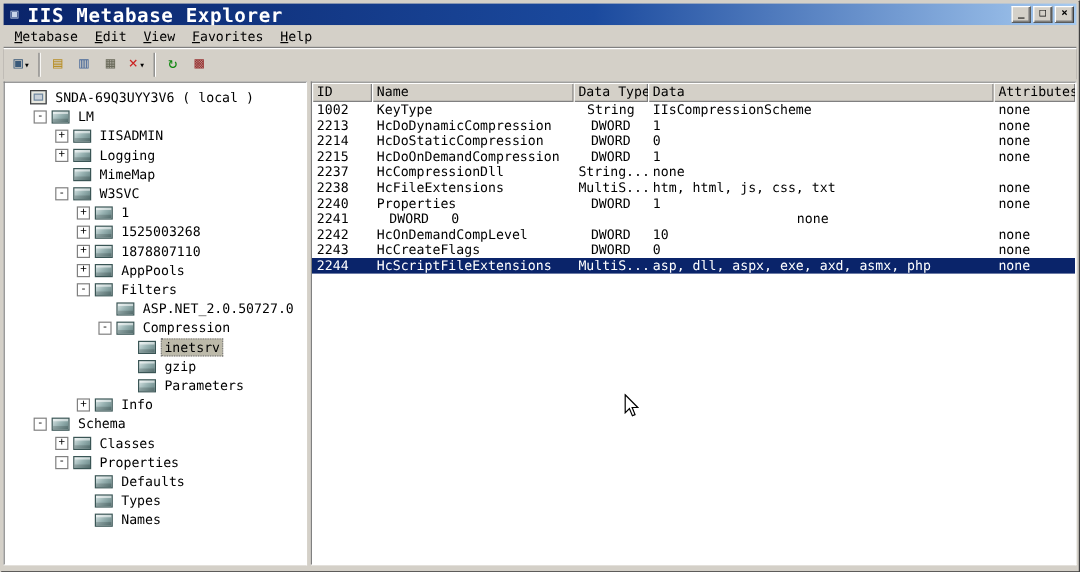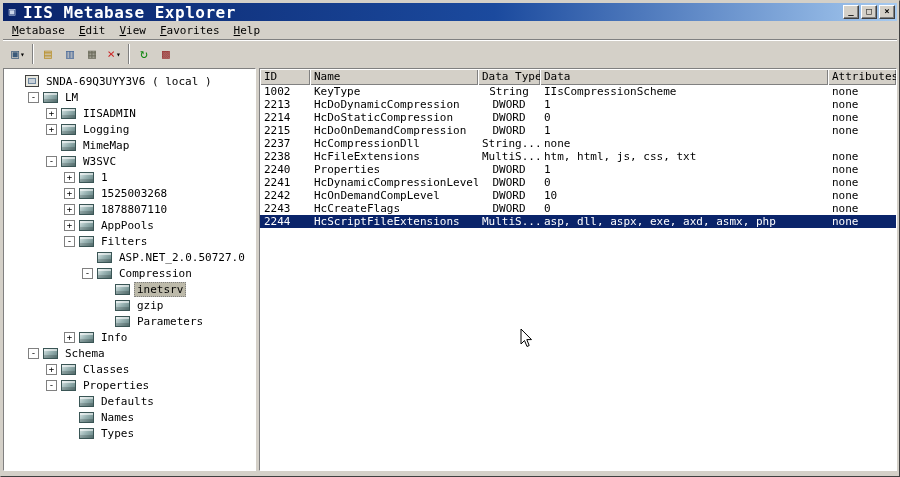--- a/index.html
+++ b/index.html
@@ -231,26 +231,26 @@
           <div class="tree-label">Properties</div>
         </div>
         <div class="tree-row" style="padding-left: 60px;">
           <div class="expand-box hidden-box"></div>
           <div class="tree-icon icon-key"></div>
           <div class="tree-label">Defaults</div>
         </div>
         <div class="tree-row" style="padding-left: 60px;">
           <div class="expand-box hidden-box"></div>
           <div class="tree-icon icon-key"></div>
+          <div class="tree-label">Types</div>
+        </div>
+        <div class="tree-row" style="padding-left: 60px;">
+          <div class="expand-box hidden-box"></div>
+          <div class="tree-icon icon-key"></div>
           <div class="tree-label">Names</div>
-        </div>
-        <div class="tree-row" style="padding-left: 60px;">
-          <div class="expand-box hidden-box"></div>
-          <div class="tree-icon icon-key"></div>
-          <div class="tree-label">Types</div>
         </div>
       </div>
     <div class="splitter"></div>
     <div class="list-panel">
       <div class="list-header">
           <div class="hcell col0">ID</div>
           <div class="hcell col1">Name</div>
           <div class="hcell col2">Data Type</div>
           <div class="hcell col3">Data</div>
           <div class="hcell col4">Attributes</div>
@@ -299,21 +299,20 @@
           </div>
           <div class="lrow">
             <div class="lcell col0">2240</div>
             <div class="lcell col1">Properties</div>
             <div class="lcell col2">DWORD</div>
             <div class="lcell col3">1</div>
             <div class="lcell col4">none</div>
           </div>
           <div class="lrow">
             <div class="lcell col0">2241</div>
-            <div class="lcell col1">HcDynamicCompressionLevel</div>
             <div class="lcell col2">DWORD</div>
             <div class="lcell col3">0</div>
             <div class="lcell col4">none</div>
           </div>
           <div class="lrow">
             <div class="lcell col0">2242</div>
             <div class="lcell col1">HcOnDemandCompLevel</div>
             <div class="lcell col2">DWORD</div>
             <div class="lcell col3">10</div>
             <div class="lcell col4">none</div>

